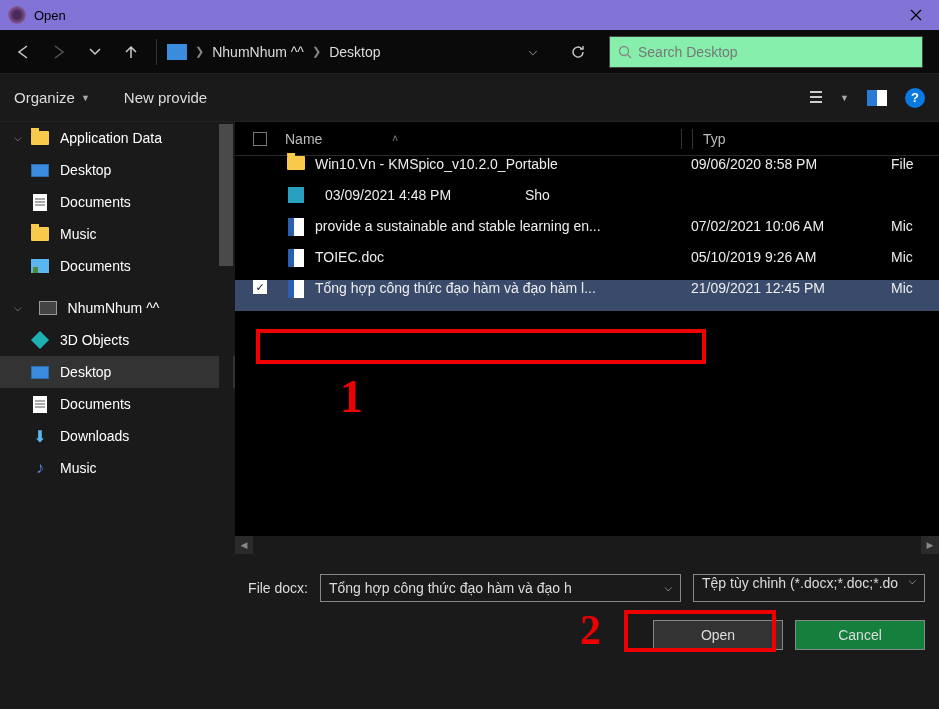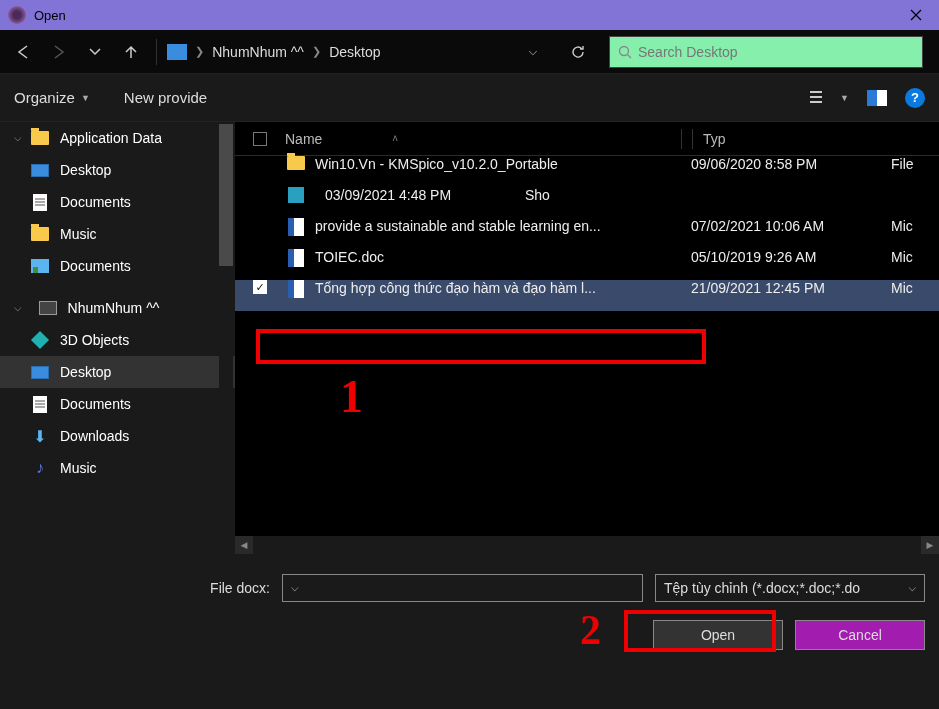--- a/index.html
+++ b/index.html
@@ -85,24 +85,24 @@
 
 .hscroll { height: 18px; background: #1a1a1a; margin-top: auto; display: flex; align-items: center; }
 .hs-btn { width: 18px; height: 18px; background: #2a2a2a; color: #888; display: flex; align-items: center; justify-content: center; font-size: 9px; }
 .hs-track { flex: 1; height: 18px; background: #1a1a1a; }
 
 
 .bottom { height: 120px; background: #1a1a1a; padding: 20px 14px 0 0; position: relative; }
 .fn-row { display: flex; align-items: center; justify-content: flex-end; gap: 12px; }
 .fn-label { color: #ddd; font-size: 14px; }
 .fn-input { width: 361px; height: 28px; border: 1px solid #888; background: #1a1a1a; color: #ddd; padding: 0 8px; font-size: 14px; display: flex; align-items: center; justify-content: space-between; }
-.fn-filter { width: 270px; height: 28px; border: 1px solid #888; background: #1a1a1a; color: #ddd; padding: 0 8px; font-size: 14px; display: flex; align-items: center; justify-content: space-between; }
+.fn-filter { width: 232px; height: 28px; border: 1px solid #888; background: #1a1a1a; color: #ddd; padding: 0 8px; font-size: 14px; display: flex; justify-content: space-between; }
 .dd-arr { font-size: 10px; color: #aaa; }
 .btn-row { display: flex; justify-content: flex-end; gap: 12px; margin-top: 18px; }
-.dlg-btn { width: 130px; height: 30px; border: 1px solid #888; background: #a21caf; color: #ddd; font-size: 14px; display: flex; align-items: center; justify-content: center; }
+.dlg-btn { width: 130px; height: 30px; border: 1px solid #888; background: #15803d; color: #ddd; font-size: 14px; display: flex; align-items: center; justify-content: center; }
 .dlg-btn.primary { background: #333; }
 .red-box-2 { position: absolute; left: 624px; top: 56px; width: 152px; height: 42px; border: 4px solid #e00; pointer-events: none; }
 .anno-2 { position: absolute; left: 580px; top: 52px; color: #e00; font-size: 42px; font-weight: bold; font-family: "Times New Roman", serif; }
 
 svg { display: block; }
 </style>
 </head>
 <body>
 
 <div class="title-bar">
@@ -314,20 +314,21 @@
       <div class="hs-track"></div>
       <div class="hs-btn">▶</div>
     </div>
   </div>
 </div>
 
 <div class="bottom">
   <div class="fn-row">
     <span class="fn-label">File docx:</span>
     <div class="fn-input">
+        <span>Tổng hợp công thức đạo hàm và đạo h</span>
         <span class="dd-arr">⌵</span>
       </div>
     <div class="fn-filter">
         <span>Tệp tùy chỉnh (*.docx;*.doc;*.do</span>
         <span class="dd-arr">⌵</span>
       </div>
   </div>
   <div class="btn-row">
     <div class="dlg-btn primary">Open</div>
     <div class="dlg-btn">Cancel</div>

